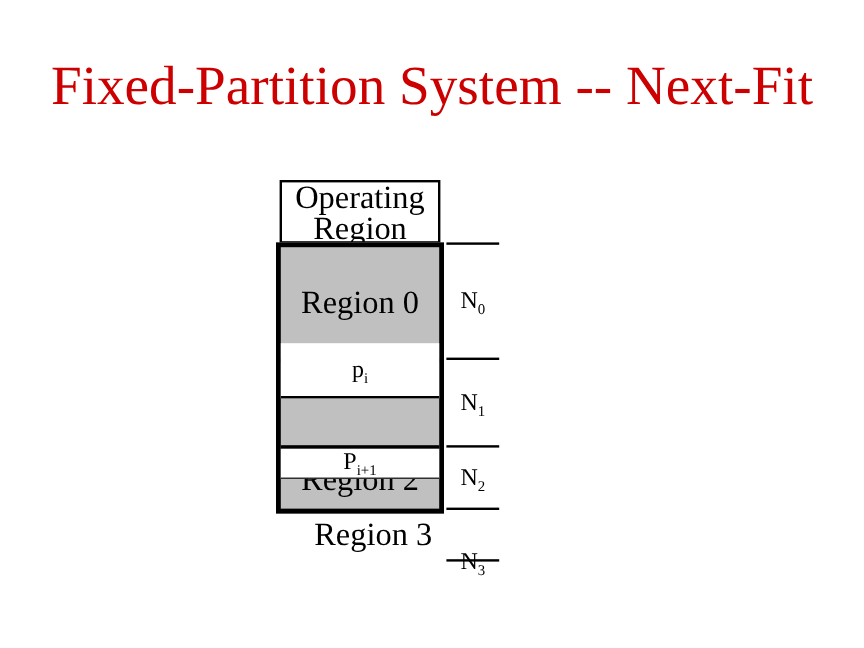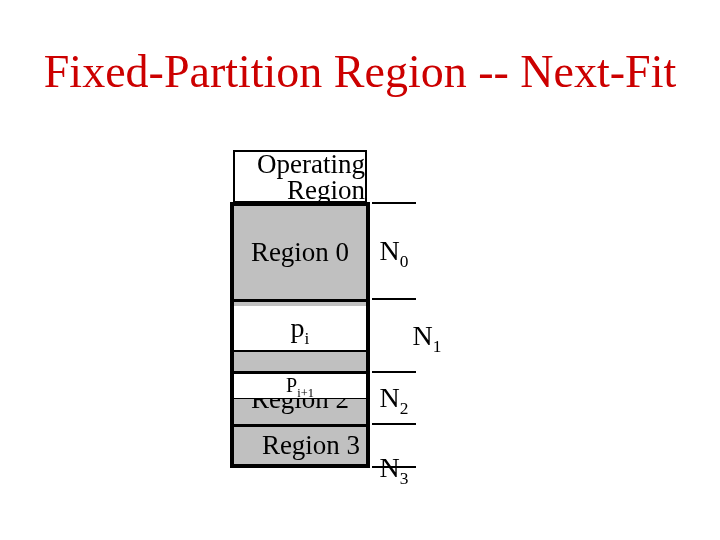--- a/index.html
+++ b/index.html
@@ -29,32 +29,32 @@
   
   .os-box {
     position: absolute;
     left: 233px; top: 150px;
     width: 134px; height: 53px;
     box-sizing: border-box;
     background: #fff;
     border: 2px solid #000;
     display: flex;
     flex-direction: column;
-    align-items: flex-end;
+    align-items: center;
     justify-content: center;
     font-size: 27px;
     line-height: 26px;
     text-align: center;
   }
 
   
   .memory-column {
     position: absolute;
     left: 230px; top: 202px;
-    width: 140px; height: 266px;
+    width: 140px; height: 226px;
     box-sizing: border-box;
     background: var(--c-gray, #c0c0c0);
     border: 4px solid #000;
   }
   .memory-column .inner { position: absolute; inset: 0; }
 
   .region-label {
     position: absolute;
     left: 0; width: 132px;
     display: flex;
@@ -77,26 +77,26 @@
   .divider-3 { top: 218px; }
 
   
   .process-box {
     position: absolute;
     left: 0; width: 132px;
     box-sizing: border-box;
     background: #fff;
   }
   .pi-box {
-    top: 100px; height: 46px;
+    top: 80px; height: 46px;
     border-bottom: 2px solid #000;
     display: flex;
     align-items: center;
     justify-content: center;
-    font-size: 28px;
+    font-size: 20px;
     line-height: 28px;
   }
   .pi1-box {
     top: 168px; height: 25px;
     border-bottom: 1px solid #000;
     z-index: 2;
     font-size: 20px;
   }
   .pi1-box .ptext {
     position: absolute;
@@ -122,32 +122,32 @@
   .tick-2 { top: 371px; }
   .tick-3 { top: 423px; }
   .tick-4 { top: 466px; }
 
   .scale-label {
     position: absolute;
     left: 372px; width: 44px;
     display: flex;
     align-items: center;
     justify-content: center;
-    font-size: 28px;
+    font-size: 20px;
     line-height: 28px;
   }
   .scale-n0 { top: 204px; height: 94px; }
-  .scale-n1 { top: 300px; height: 71px; margin-left: 33px; }
+  .scale-n1 { top: 300px; height: 71px; }
   .scale-n2 { top: 373px; height: 50px; justify-content: center; }
   .scale-n3 { top: 447px; height: 41px; }
 </style>
 </head>
 <body style="--c-title: #cc0000; --c-gray: #c0c0c0; background: rgb(255, 255, 255);">
 
-<h1 class="slide-title">Fixed-Partition Region -- Next-Fit</h1>
+<h1 class="slide-title">Fixed-Partition System -- Next-Fit</h1>
 
 <div>
 
   <div class="os-box">
     <span>Operating</span>
     <span>Region</span>
   </div>
 
   <div class="memory-column">
     <div class="inner">

